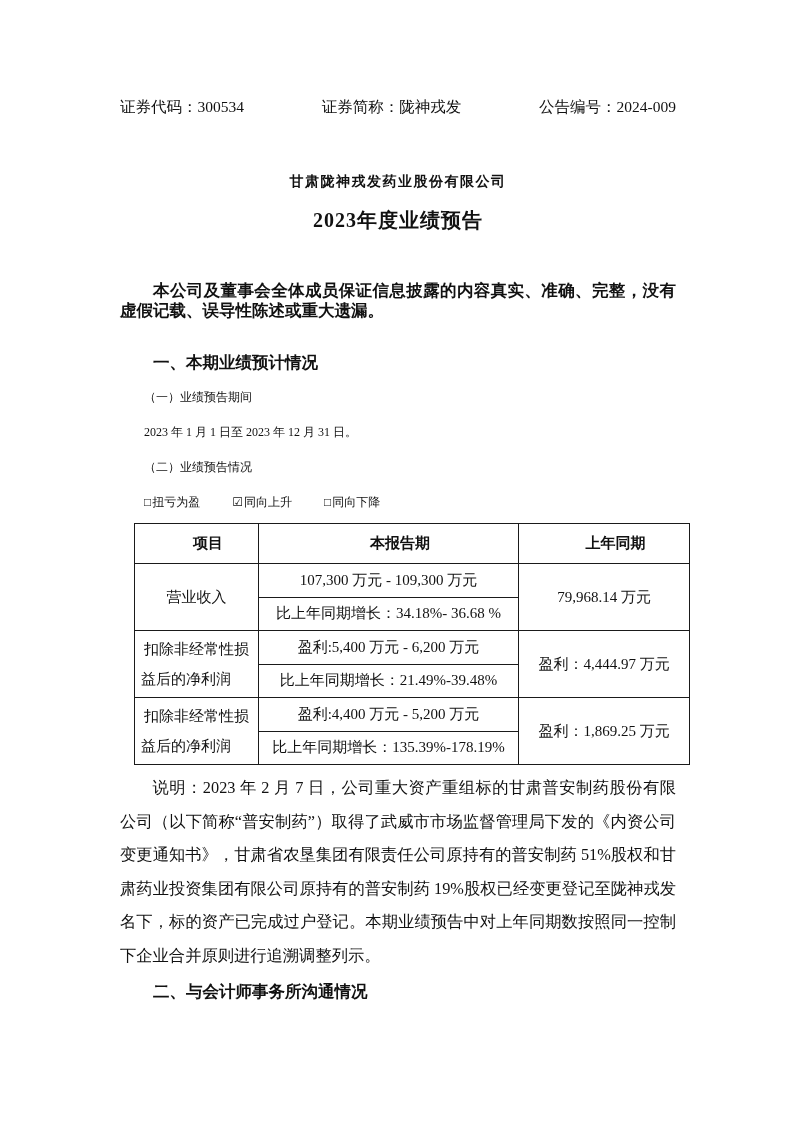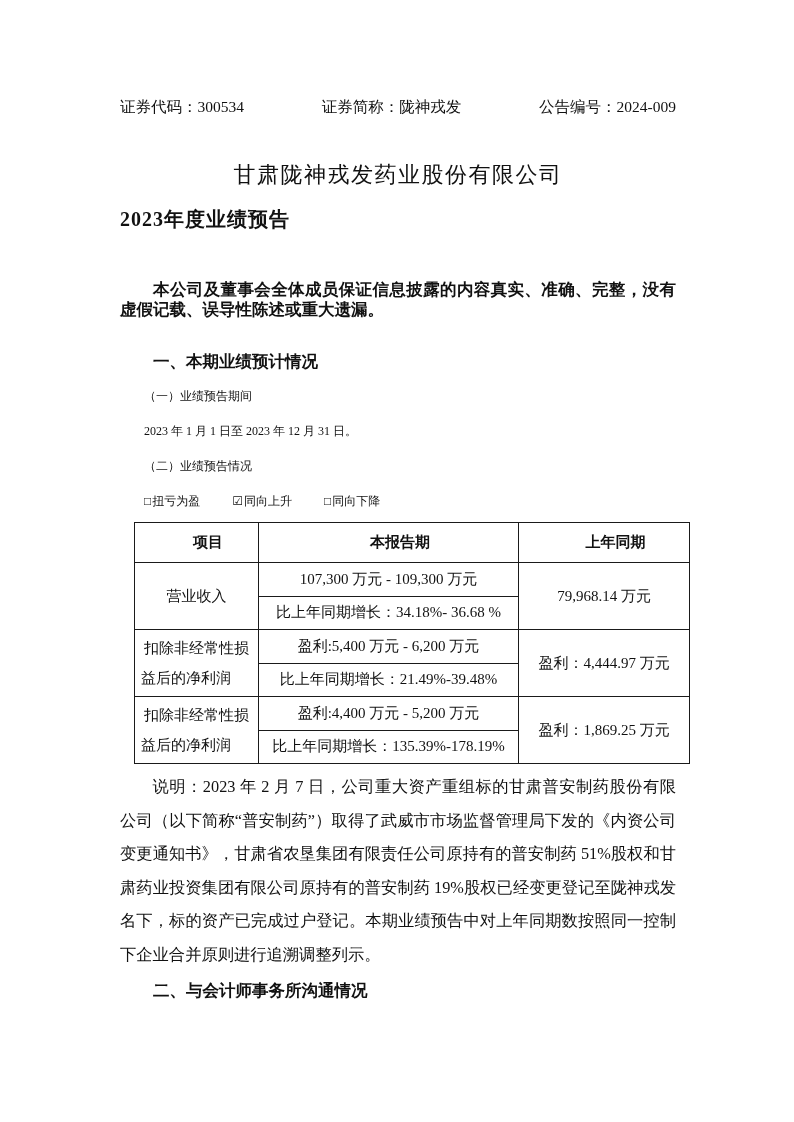--- a/index.html
+++ b/index.html
@@ -16,29 +16,29 @@
 
   .doc-header {
     display: flex;
     justify-content: space-between;
     font-size: 15.5px;
     line-height: 20px;
     gap: 22px;
   }
 
   .title {
-    margin-top: 43px;
+    margin-top: 56px;
     text-align: center;
-    font-size: 22px;
-    font-weight: normal;
+    font-size: 14px;
+    font-weight: bold;
     letter-spacing: 1.5px;
   }
   .subtitle {
     margin-top: 16px;
-    text-align: left;
+    text-align: center;
     font-size: 20px;
     font-weight: bold;
     letter-spacing: 1px;
   }
 
   .declaration {
     margin-top: 47px;
     font-size: 16.5px;
     font-weight: bold;
     line-height: 20px;

